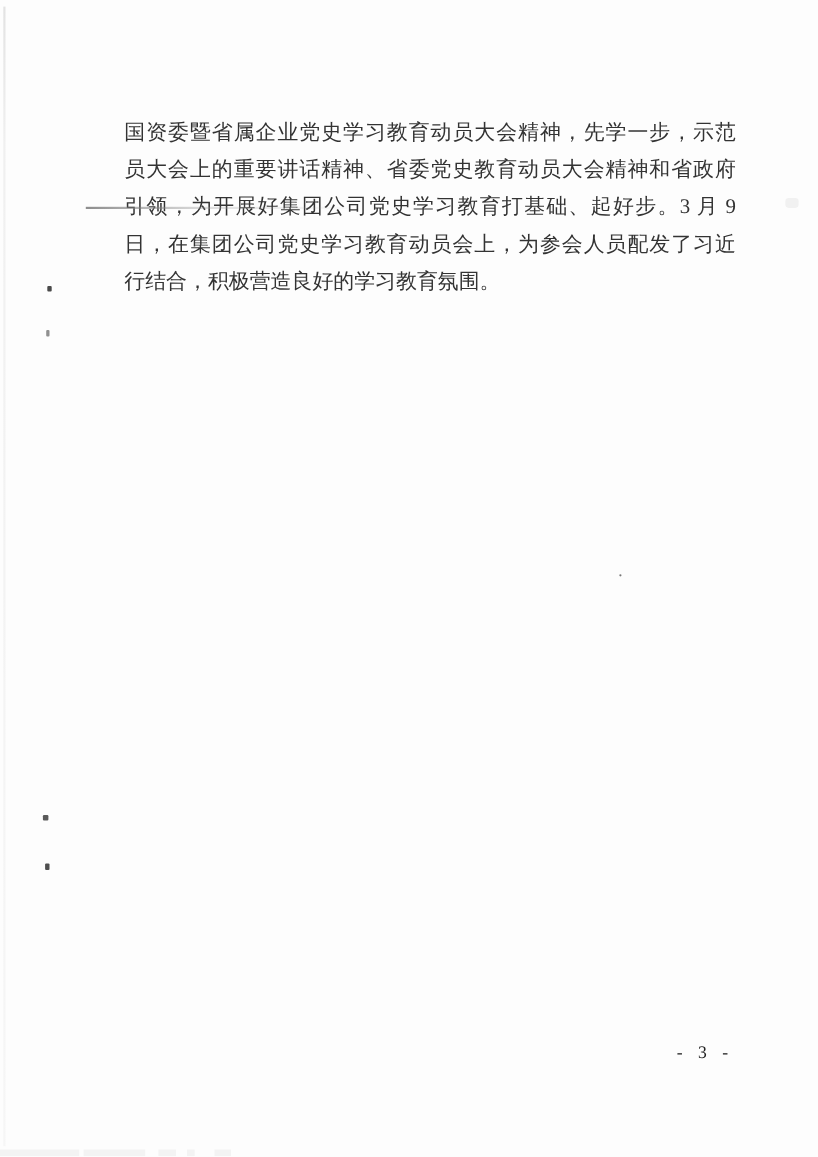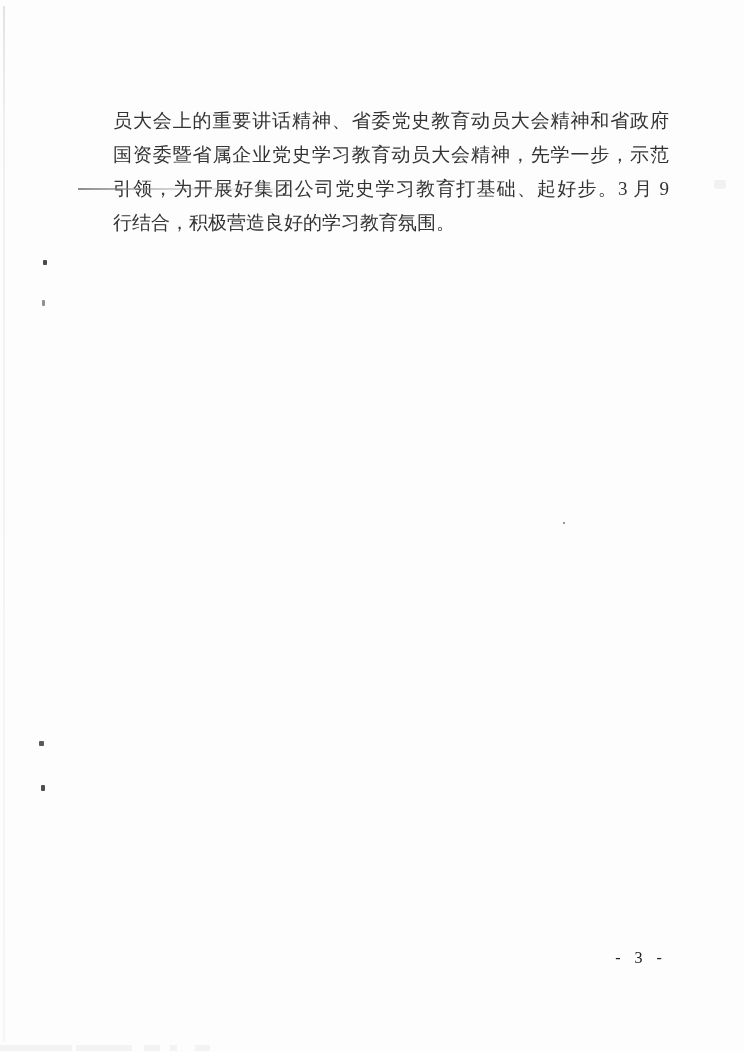--- a/index.html
+++ b/index.html
@@ -101,23 +101,24 @@
   .ba-5 { left: 195px; width: 15px; }
 </style>
 </head>
 <body>
 
 <div class="page">
 
   <div class="scan-edge-left"></div>
 
   <div class="paragraph">
+    <div class="para-line">国资委暨省属企业党史学习教育动员大会精神，先学一步，示范</div>
     <div class="para-line">员大会上的重要讲话精神、省委党史教育动员大会精神和省政府</div>
-    <div class="para-line">国资委暨省属企业党史学习教育动员大会精神，先学一步，示范</div>
     <div class="para-line">引领，为开展好集团公司党史学习教育打基础、起好步。3 月 9</div>
+    <div class="para-line">日，在集团公司党史学习教育动员会上，为参会人员配发了习近</div>
     <div class="para-line last">行结合，积极营造良好的学习教育氛围。</div>
   </div>
 
   <div class="scratch-line"></div>
 
   <div class="speck speck-1"></div>
   <div class="speck speck-2"></div>
   <div class="speck speck-3"></div>
   <div class="speck speck-4"></div>
   <div class="speck speck-5"></div>

